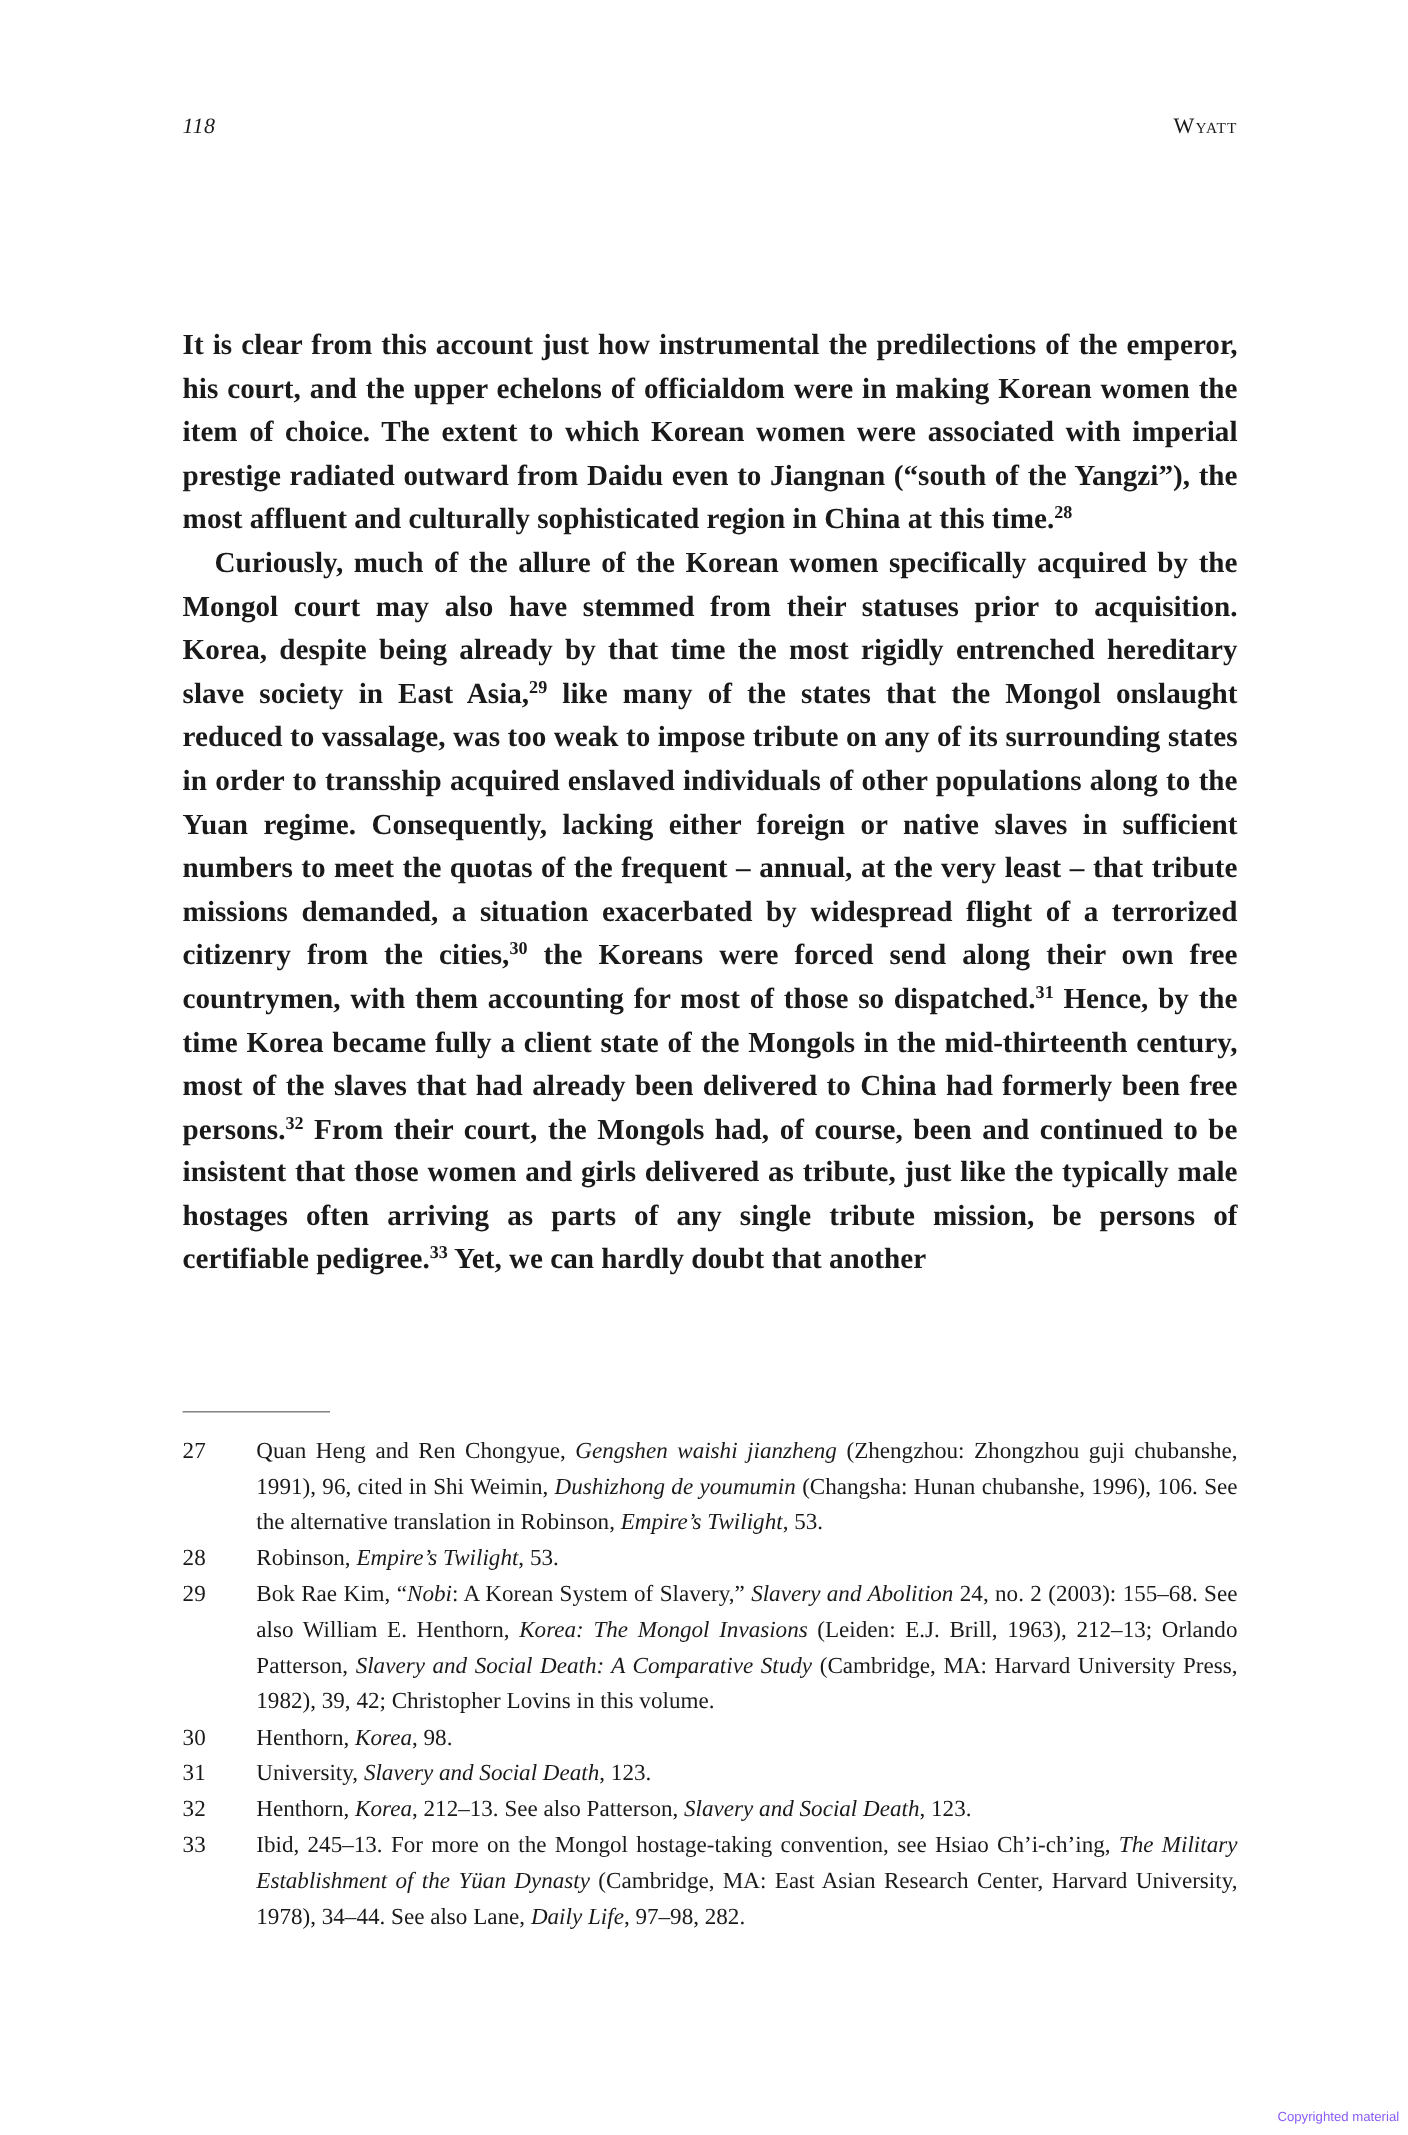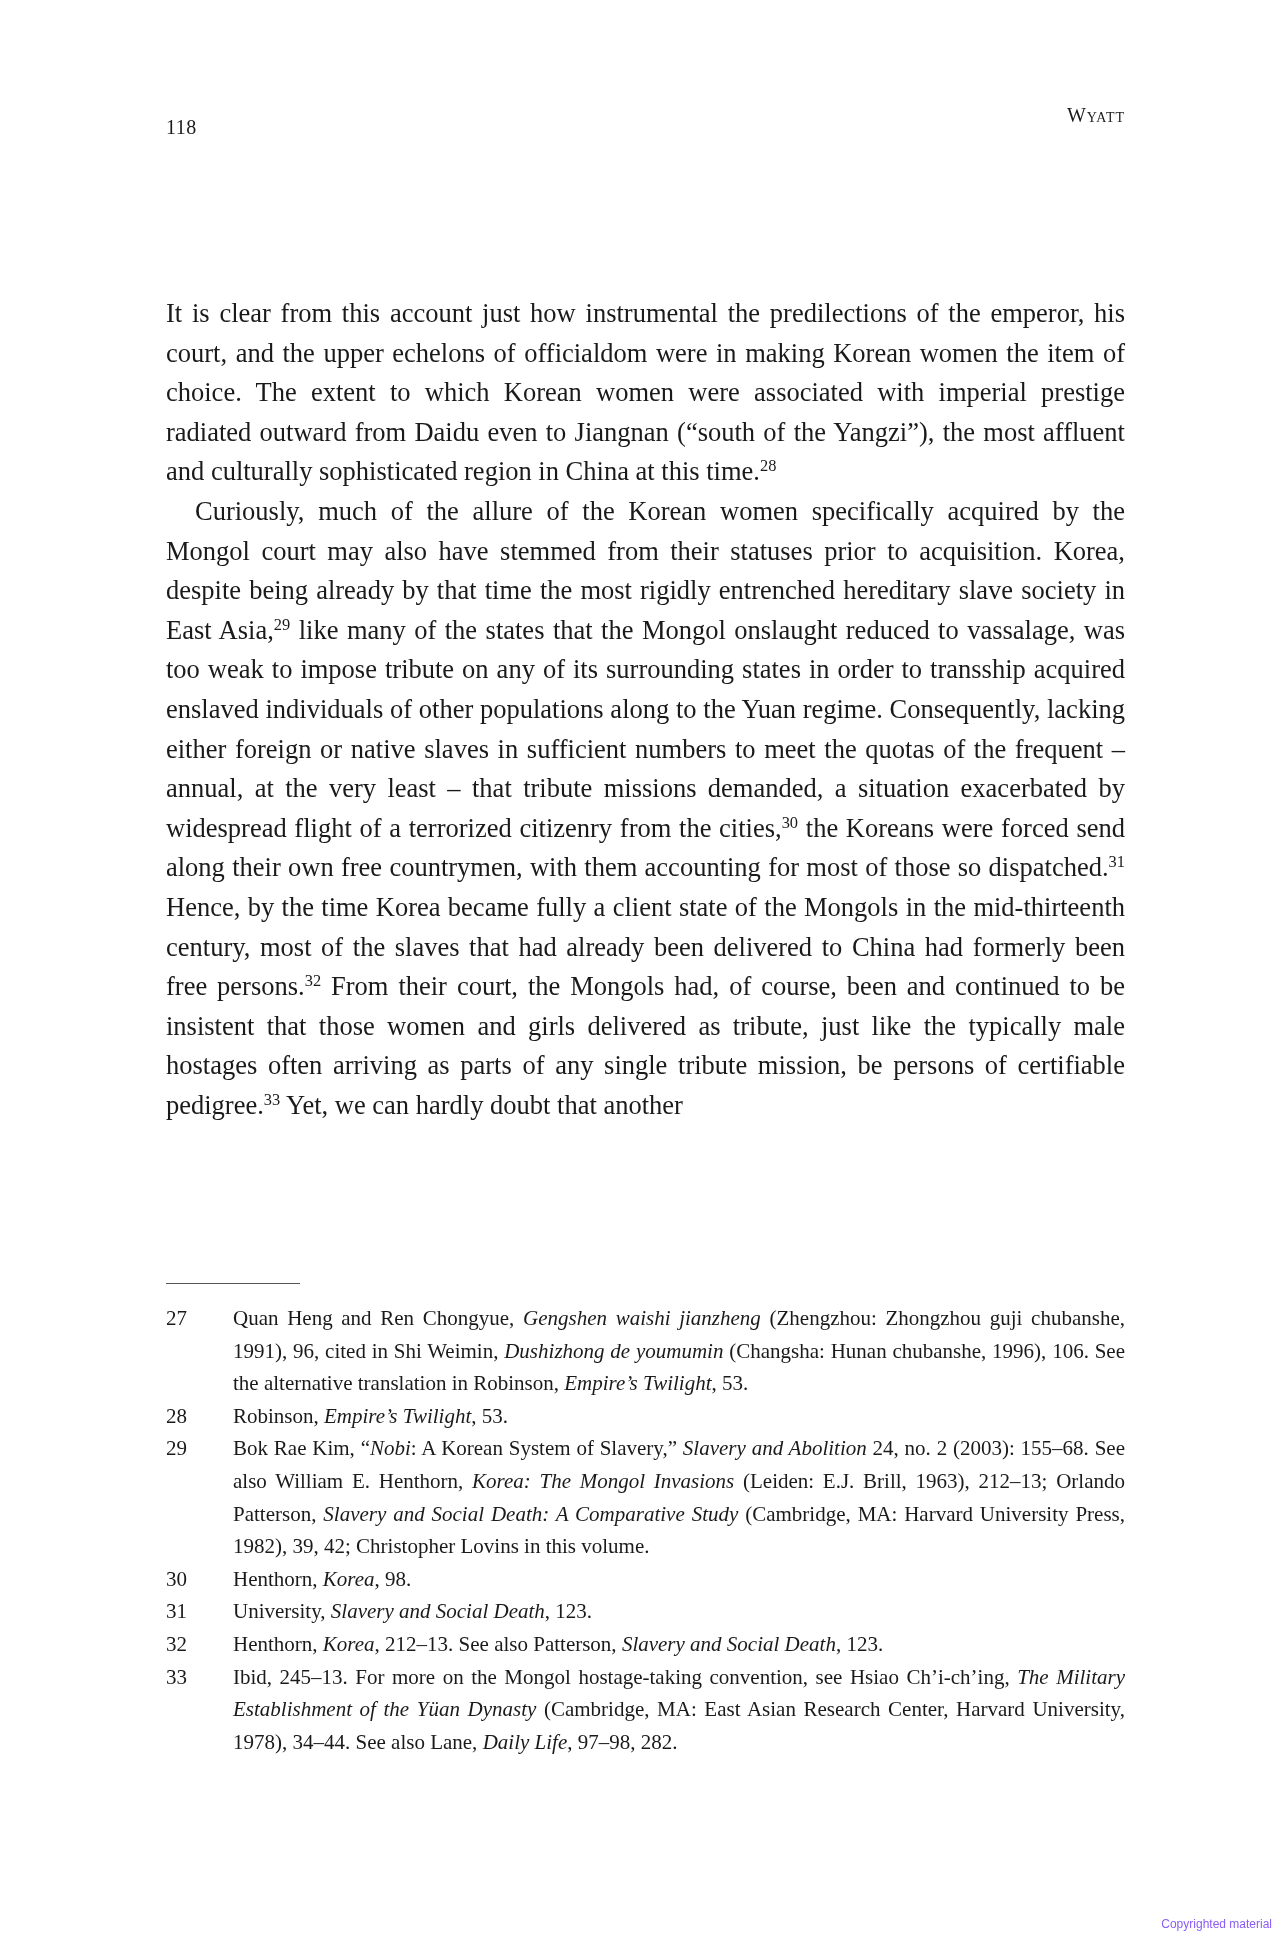--- a/index.html
+++ b/index.html
@@ -1,27 +1,27 @@
 <!DOCTYPE html>
 <html><head>
 <meta charset="utf-8">
 <style>
   html, body { margin: 0; padding: 0; background: #ffffff; }
   body { width: 1280px; height: 1941px; position: relative; overflow: hidden;
          font-family: "Liberation Serif", "DejaVu Serif", serif; color: #1a1a1a; }
   .page { position: absolute; left: 0; top: 0; width: 1280px; height: 1941px; }
   .running-head { position: absolute; top: 104px; left: 166px; width: 959px; height: 30px;
                   font-size: 20px; letter-spacing: 0.5px; }
-  .running-head .pnum { position: absolute; left: 0; top: 12px; }
+  .running-head .pnum { position: absolute; left: 0; top: 0; font-style: italic; }
   .running-head .author { position: absolute; right: 0; top: 0; font-variant: small-caps; letter-spacing: 1px; }
   .blockquote { position: absolute; left: 233px; top: 178px; width: 892px;
                 font-size: 26.5px; line-height: 39.6px; text-align: justify; }
   .body-text { position: absolute; left: 166px; top: 294px; width: 959px;
                font-size: 26.5px; line-height: 39.6px; text-align: justify; }
-  .body-text p { margin: 0; }
+  .body-text p { margin: 0; font-weight: bold; }
   .body-text p.indent { text-indent: 29px; }
   sup { font-size: 0.62em; line-height: 0; vertical-align: 0.55em; }
   .fn-rule { position: absolute; left: 166px; top: 1283px; width: 134px; height: 0;
              border-top: 1.3px solid #555; }
   .footnotes { position: absolute; left: 166px; top: 1302px; width: 959px;
                font-size: 21px; line-height: 32.6px; }
   .fn { position: relative; padding-left: 67px; text-align: justify; }
   .fn .fn-num { position: absolute; left: 0; top: 0; }
   .fn i { font-style: italic; }
   .watermark { position: absolute; right: 8px; bottom: 10px; font-family: "Liberation Sans", sans-serif;

